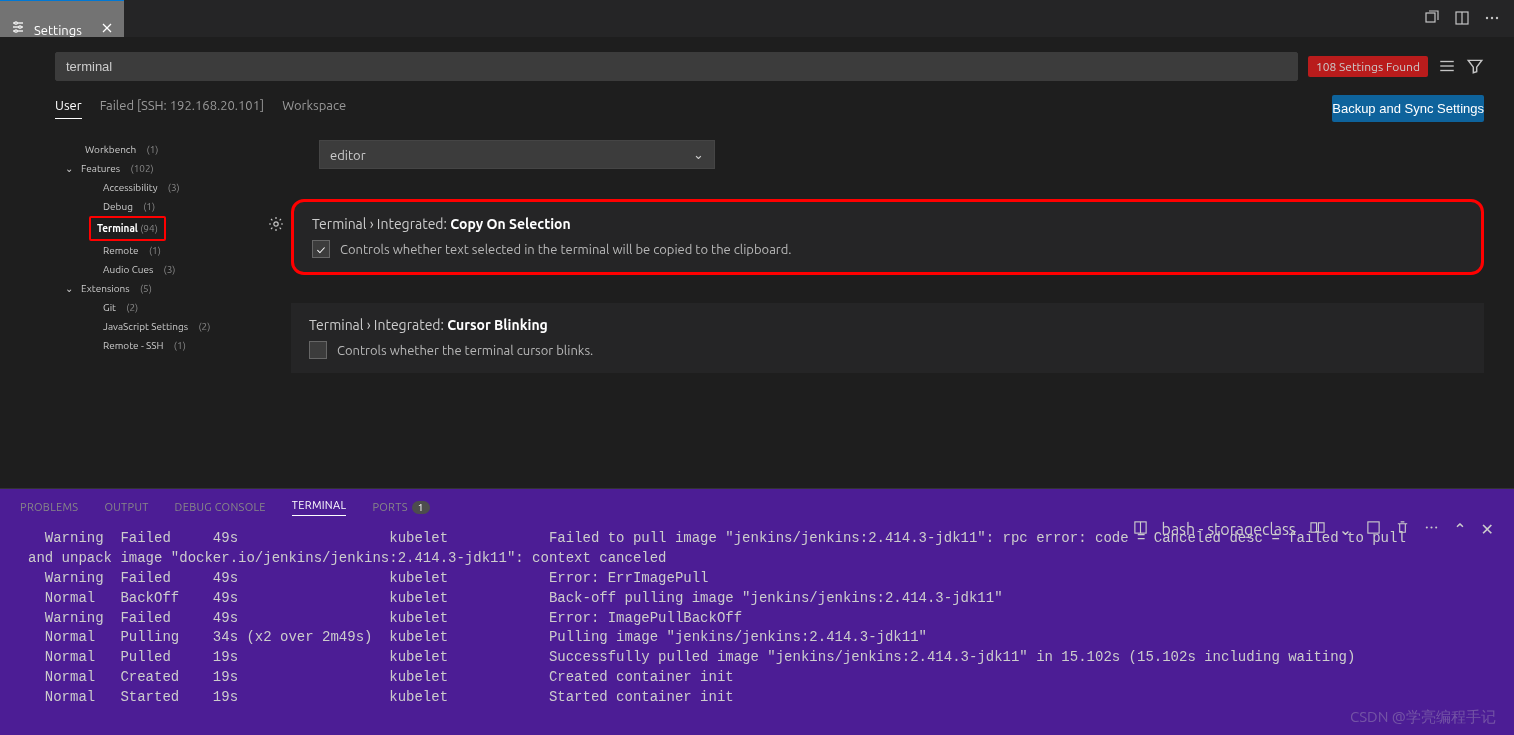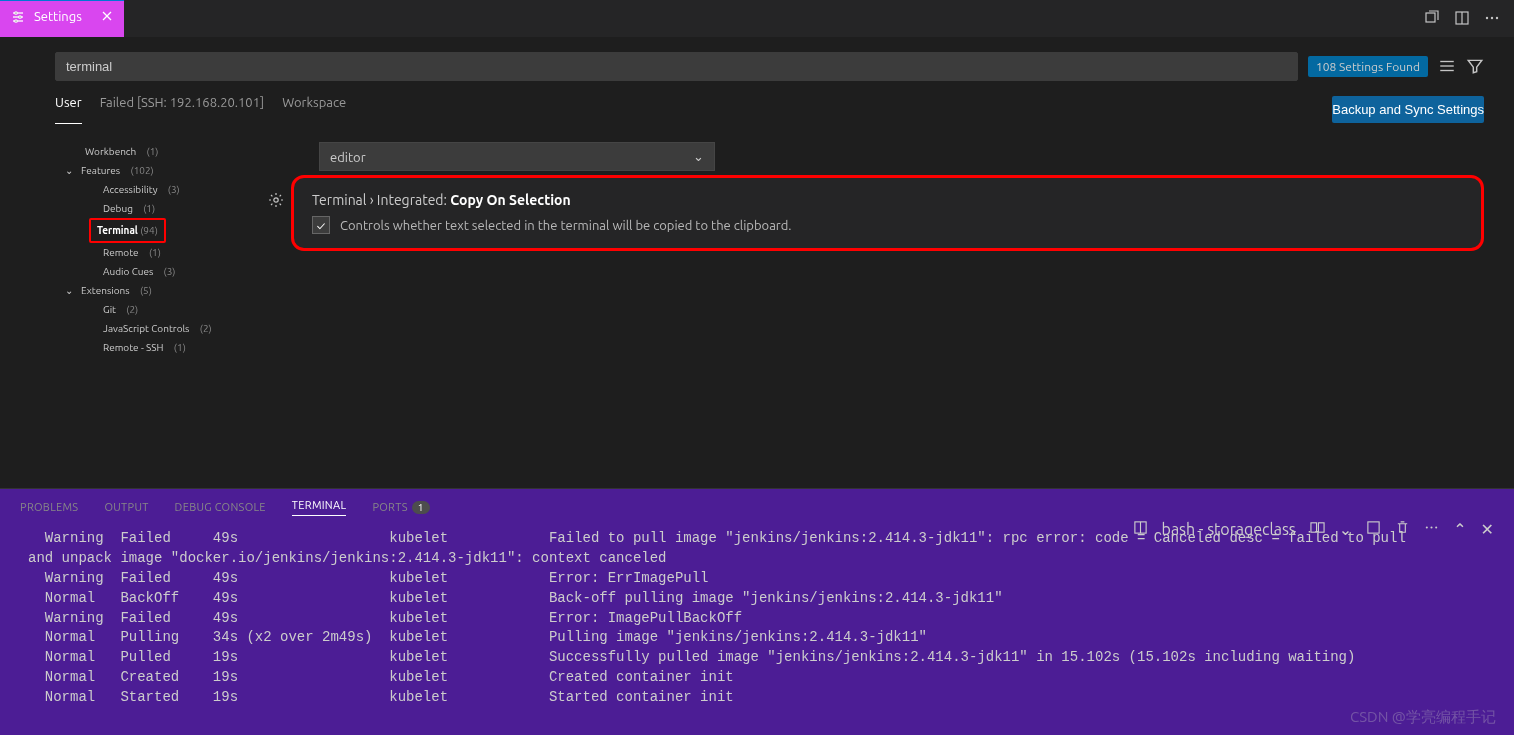--- a/index.html
+++ b/index.html
@@ -15,25 +15,25 @@
 }
 .tab-bar {
   height: 38px;
   background: #252526;
   display: flex;
   align-items: center;
   border-bottom: 1px solid #1e1e1e;
 }
 .tab {
   display: flex;
-  align-items: flex-start;
+  align-items: flex-end;
   gap: 8px;
-  padding: 8px 10px;
+  padding: 0 10px;
   height: 100%;
-  background: #d946ef;
+  background: #737373;
   border-top: 1px solid #0078d4;
   color: #ffffff;
 }
 .tab-actions {
   margin-left: auto;
   display: flex;
   gap: 14px;
   padding-right: 14px;
   color: #c5c5c5;
 }
@@ -48,34 +48,34 @@
   flex: 1;
   background: #3c3c3c;
   border: 1px solid #3c3c3c;
   color: #cccccc;
   padding: 6px 10px;
   font-size: 13px;
   border-radius: 2px;
   outline: none;
 }
 .found-badge {
-  background: #0369a1;
+  background: #b91c1c;
   padding: 4px 8px;
   font-size: 12px;
   color: #cccccc;
   border-radius: 2px;
 }
 .filter-ico { color: #c5c5c5; }
 .scope-row {
   padding: 14px 30px 0 55px;
   display: flex;
   align-items: center;
 }
 .scope-tabs { display: flex; gap: 18px; }
-.scope-tab { color: #999; padding-bottom: 14px; cursor: pointer; font-size: 13px; }
+.scope-tab { color: #999; padding-bottom: 6px; cursor: pointer; font-size: 13px; }
 .scope-tab.active { color: #fff; border-bottom: 1px solid #fff; }
 .sync-btn {
   margin-left: auto;
   background: #0e639c;
   color: #fff;
   border: none;
   padding: 6px 0;
   font-size: 13px;
   cursor: pointer;
   border-radius: 2px;
@@ -112,21 +112,21 @@
   overflow-y: auto;
 }
 .dropdown {
   background: #3c3c3c;
   border: 1px solid #454545;
   padding: 6px 10px;
   width: 396px;
   display: flex;
   justify-content: space-between;
   align-items: center;
-  margin-bottom: 4px;
+  margin-bottom: 30px;
   margin-left: 28px;
   color: #ccc;
   gap: 6px;
 }
 .setting-block {
   background: #252526;
   padding: 14px 18px;
   margin-bottom: 28px;
   margin-left: 0;
   position: relative;
@@ -273,21 +273,21 @@
     <div class="tree-item tree-indent-1"><span class="chev">⌄</span><span class="lbl">Features</span>&nbsp;<span class="tree-count">(102)</span></div>
     <div class="tree-item tree-indent-3"><span class="lbl">Accessibility</span>&nbsp;<span class="tree-count">(3)</span></div>
     <div class="tree-item tree-indent-3"><span class="lbl">Debug</span>&nbsp;<span class="tree-count">(1)</span></div>
     <div class="tree-item" style="padding-left:34px;">
         <span class="tree-selected"><span class="lbl">Terminal</span>&nbsp;<span class="tree-count">(94)</span></span>
       </div>
     <div class="tree-item tree-indent-3"><span class="lbl">Remote</span>&nbsp;<span class="tree-count">(1)</span></div>
     <div class="tree-item tree-indent-3"><span class="lbl">Audio Cues</span>&nbsp;<span class="tree-count">(3)</span></div>
     <div class="tree-item tree-indent-1"><span class="chev">⌄</span><span class="lbl">Extensions</span>&nbsp;<span class="tree-count">(5)</span></div>
     <div class="tree-item tree-indent-3"><span class="lbl">Git</span>&nbsp;<span class="tree-count">(2)</span></div>
-    <div class="tree-item tree-indent-3"><span class="lbl">JavaScript Controls</span>&nbsp;<span class="tree-count">(2)</span></div>
+    <div class="tree-item tree-indent-3"><span class="lbl">JavaScript Settings</span>&nbsp;<span class="tree-count">(2)</span></div>
     <div class="tree-item tree-indent-3"><span class="lbl">Remote - SSH</span>&nbsp;<span class="tree-count">(1)</span></div>
   </div>
 
   <div class="settings-body">
     <div class="dropdown">
       <span>editor</span>
       <span>⌄</span>
     </div>
 
     <div class="setting-block highlighted">
@@ -295,20 +295,27 @@
             <circle cx="8" cy="8" r="2.2"></circle>
             <path d="M8 1v2M8 13v2M1 8h2M13 8h2M3 3l1.4 1.4M11.6 11.6L13 13M13 3l-1.4 1.4M4.4 11.6L3 13"></path>
           </svg></span>
       <div class="setting-title"><span class="cat">Terminal › Integrated: </span><span class="name">Copy On Selection</span></div>
       <div class="setting-desc">
         <span class="checkbox">✓</span>
         <span>Controls whether text selected in the terminal will be copied to the clipboard.</span>
       </div>
     </div>
 
+    <div class="setting-block">
+      <div class="setting-title"><span class="cat">Terminal › Integrated: </span><span class="name">Cursor Blinking</span></div>
+      <div class="setting-desc">
+        <span class="checkbox"></span>
+        <span>Controls whether the terminal cursor blinks.</span>
+      </div>
+    </div>
 
   </div>
 </div>
 
 <div class="panel">
   <div class="panel-tabs">
     <span class="panel-tab">PROBLEMS</span>
     <span class="panel-tab">OUTPUT</span>
     <span class="panel-tab">DEBUG CONSOLE</span>
     <span class="panel-tab active">TERMINAL</span>

